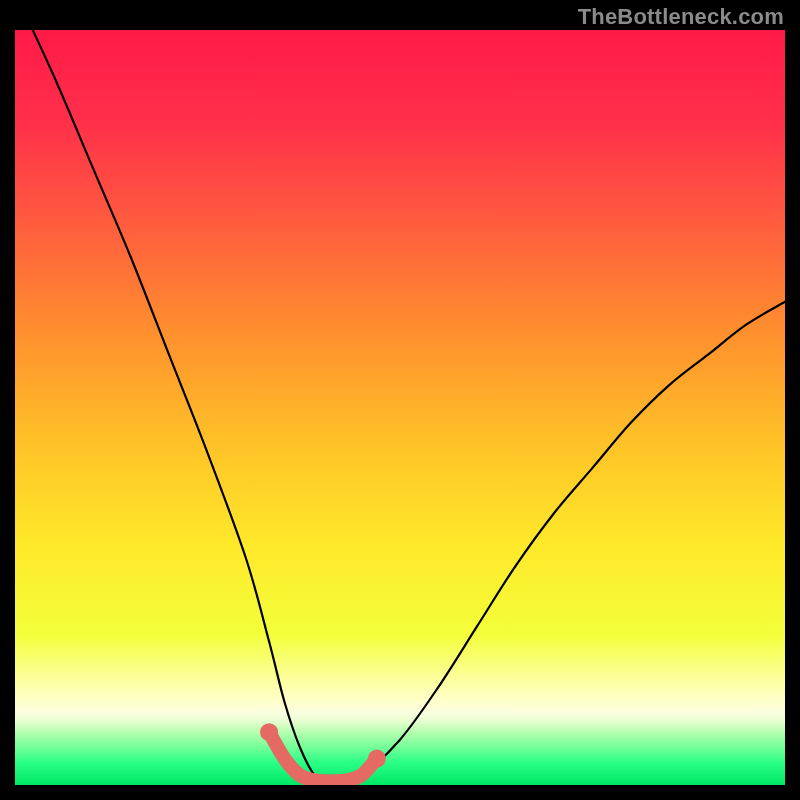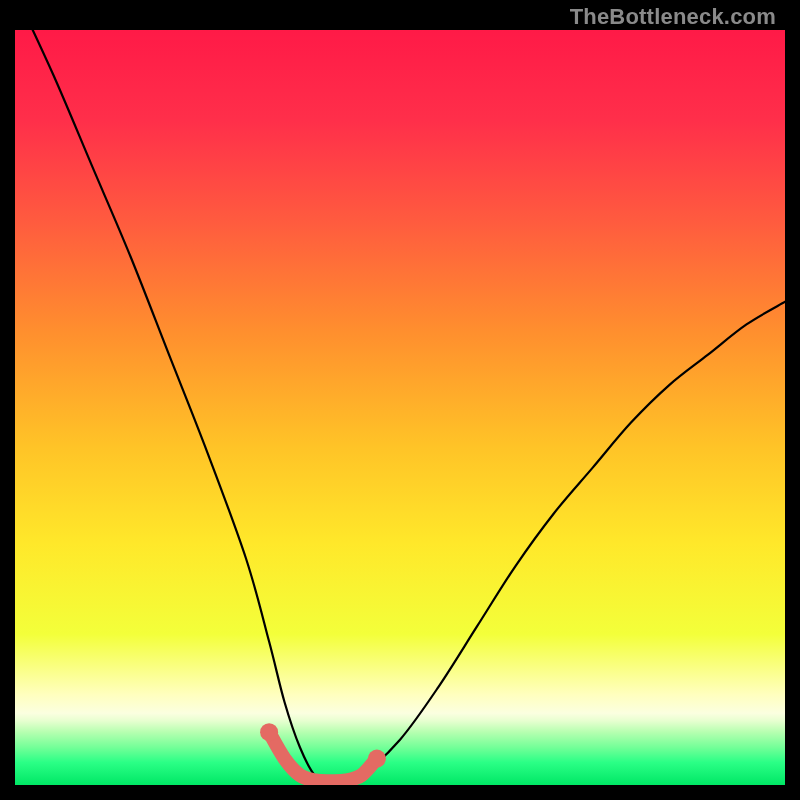--- a/index.html
+++ b/index.html
@@ -29,21 +29,21 @@
   .gradient {
     position: absolute;
     left: 0;
     top: 0;
     width: 100%;
     height: 100%;
   }
   .watermark {
     position: absolute;
     top: 4px;
-    right: 24px;
+    right: 16px;
     font-family: Arial, Helvetica, sans-serif;
     font-size: 22px;
     font-weight: 600;
     color: #8a8a8a;
     letter-spacing: 0.2px;
   }
   svg.curves {
     position: absolute;
     left: 0;
     top: 0;

